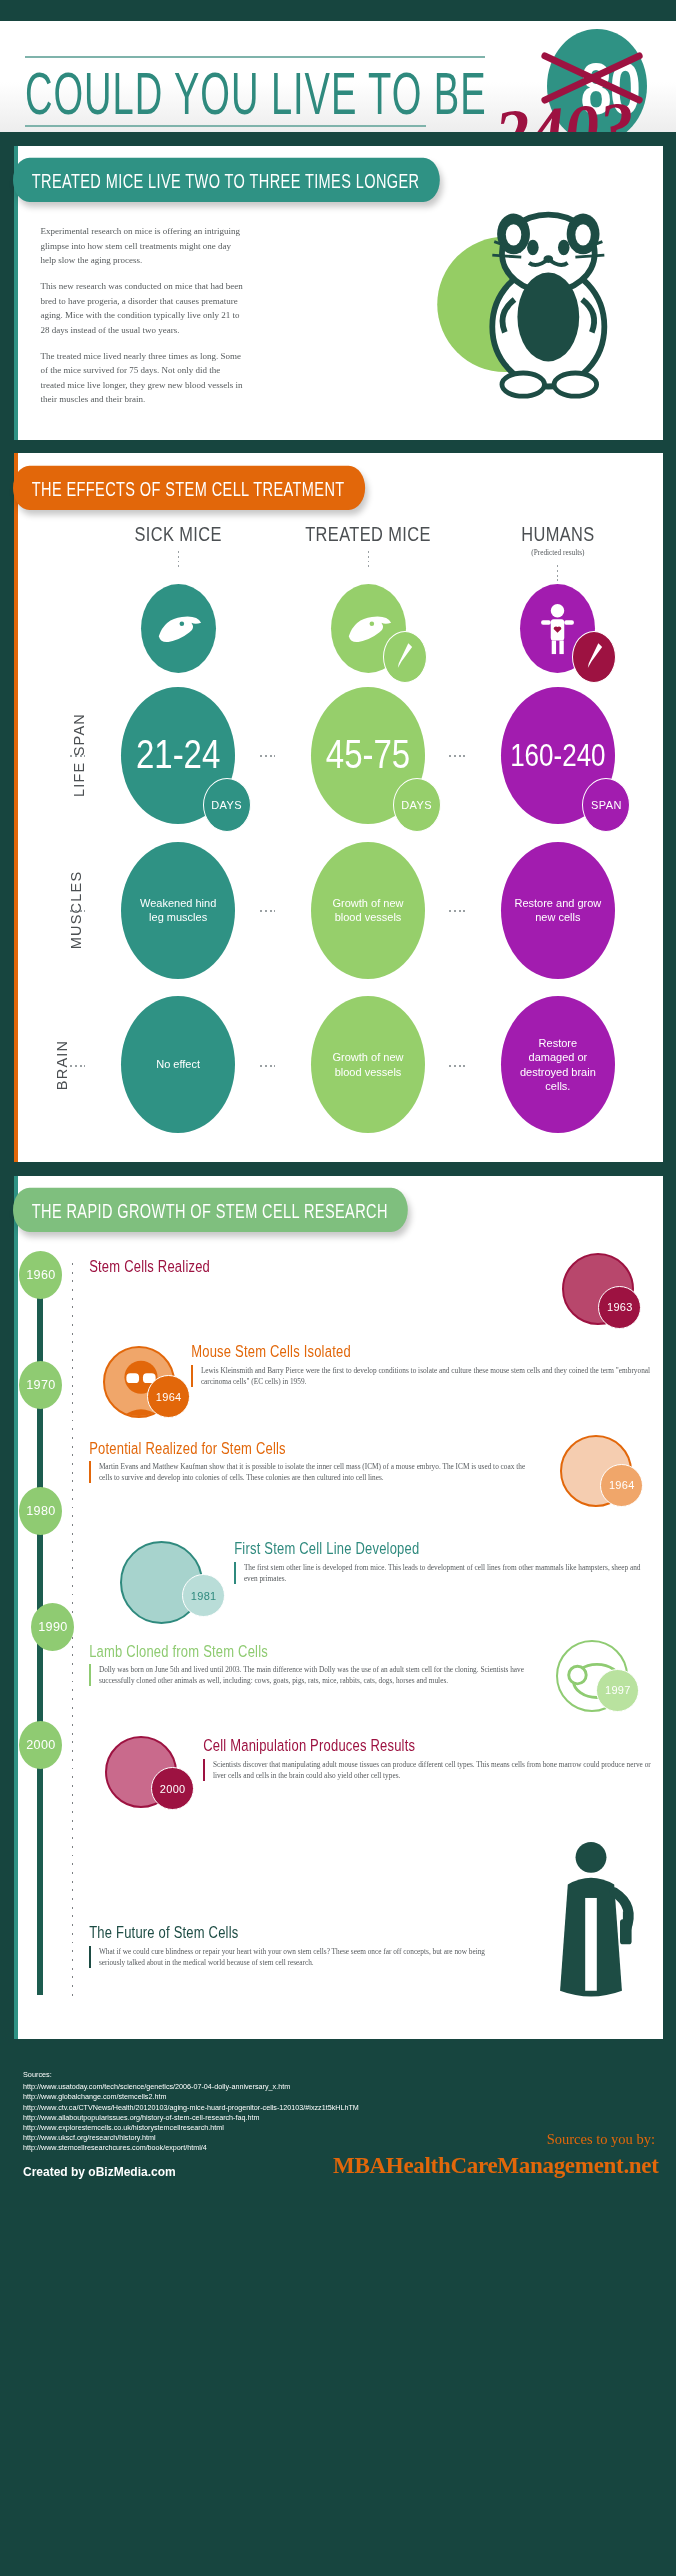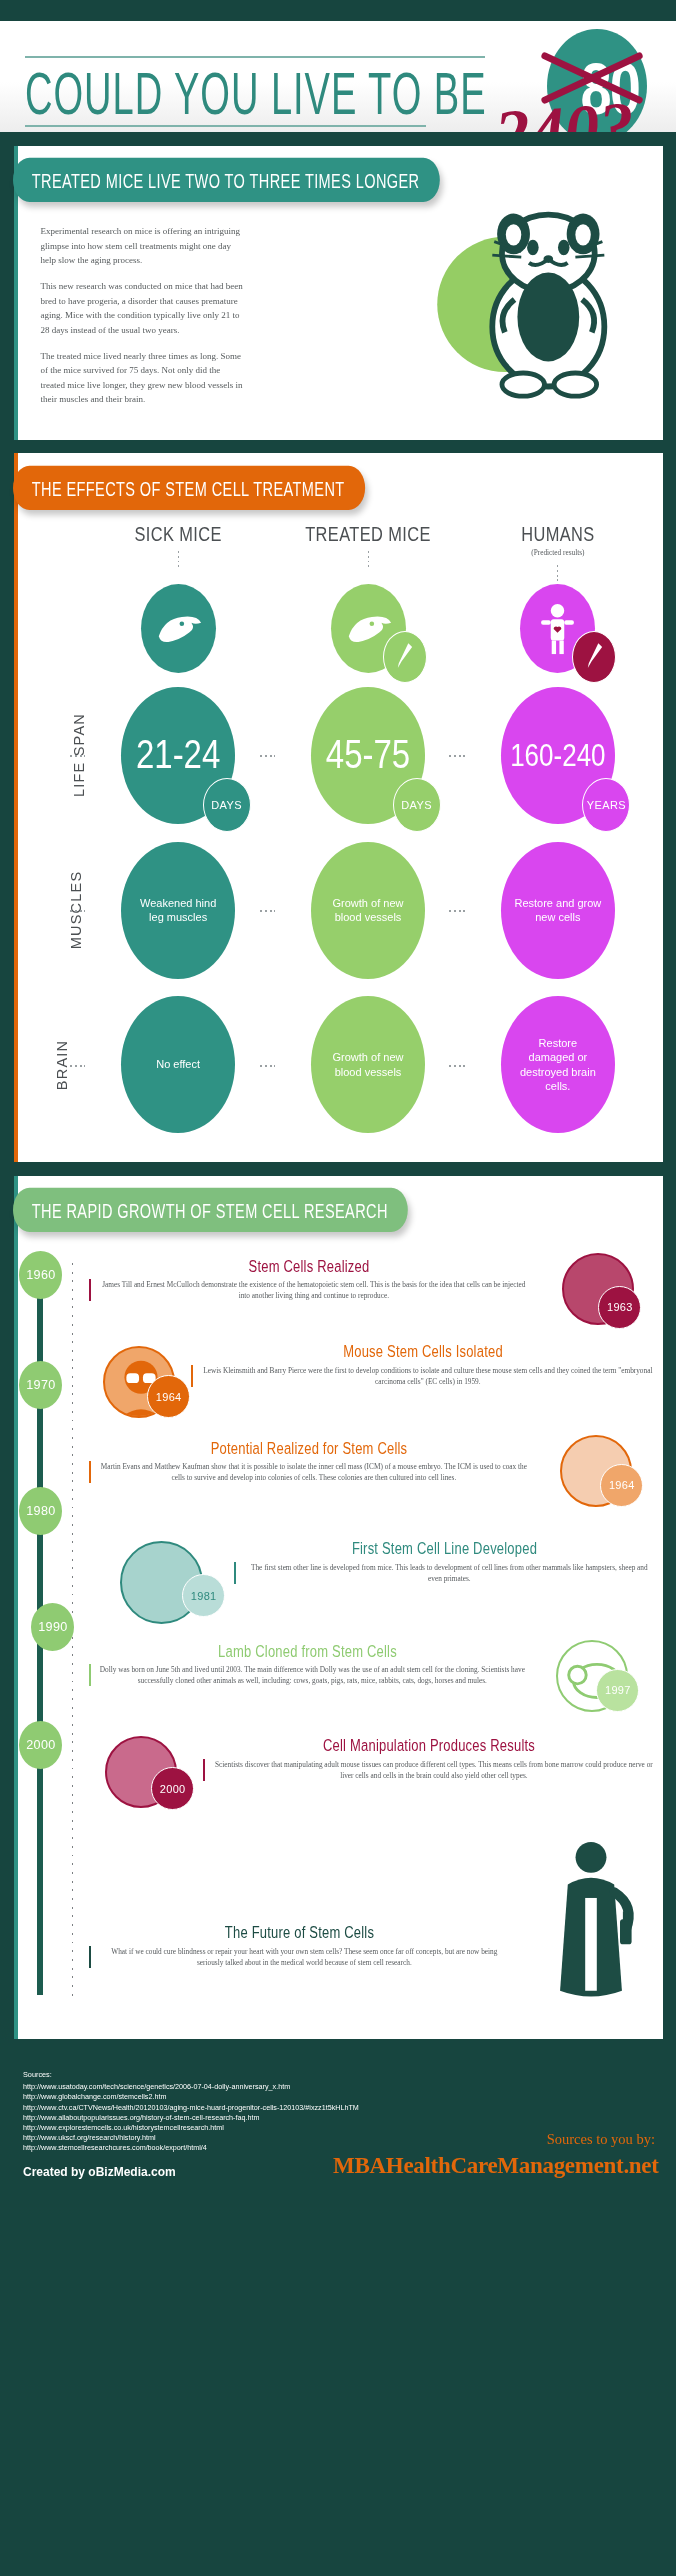--- a/index.html
+++ b/index.html
@@ -110,21 +110,21 @@
   }
 
   .icon-row { display: flex; padding-left: 56px; margin-top: 1.9px; }
   .icon-row .col { flex: 1; display: flex; justify-content: center; position: relative; }
   .icon-oval {
     width: 75px; height: 89px; border-radius: 50%;
     display: flex; align-items: center; justify-content: center; position: relative;
   }
   .oval-teal { background: #2f9284; }
   .oval-lime { background: #96cf6b; }
-  .oval-wine { background: #d946ef; }
+  .oval-wine { background: #a21caf; }
   .syringe-bub {
     position: absolute; right: -21px; bottom: -9.7px;
     width: 44px; height: 52px; border-radius: 50%;
     border: 1.9px solid #ffffff;
     display: flex; align-items: center; justify-content: center;
   }
   .sb-lime { background: #96cf6b; }
   .sb-wine { background: #9d1241; }
 
   .eff-row { display: flex; align-items: center; margin-top: 9.7px; position: relative; }
@@ -154,21 +154,21 @@
     border: 1.9px solid #ffffff;
     display: flex; align-items: center; justify-content: center;
     font-size: 11px; color: #ffffff; letter-spacing: 0.4px;
   }
   .connector {
     position: absolute; top: 50%; left: -13.5px; width: 15.5px; height: 1.9px;
     background: repeating-linear-gradient(90deg, #9aa0a3 0 1.9px, transparent 1.9px 4.8px);
   }
 
   
-  .tl-wrap { position: relative; padding: 13.5px 7.7px 19.3px 7.7px; text-align: center; }
+  .tl-wrap { position: relative; padding: 13.5px 7.7px 19.3px 7.7px; }
   .tl-spine {
     position: absolute; left: 19.3px; top: 35px; bottom: 29px; width: 5.8px;
     background: #1d5c4f;
   }
   .tl-dots {
     position: absolute; left: 54px; top: 35px; bottom: 23px; width: 1.9px;
     background: repeating-linear-gradient(#7b7f82 0 1.9px, transparent 1.9px 8.7px);
   }
   .decade {
     position: absolute; left: 1.9px; width: 43px; height: 48px; border-radius: 50%;
@@ -360,21 +360,21 @@
             <div class="connector"></div>
             <div class="bubble oval-lime">
               <div class="big">45-75</div>
               <div class="unit-bub oval-lime">DAYS</div>
             </div>
           </div>
           <div class="col">
             <div class="connector"></div>
             <div class="bubble oval-wine">
               <div class="big two">160-240</div>
-              <div class="unit-bub oval-wine">YEARS</div>
+              <div class="unit-bub oval-wine">SPAN</div>
             </div>
           </div>
         </div>
 
         <div class="eff-row">
           <div class="row-label">
             <span>MUSCLES</span>
           </div>
           <div class="col">
             <div class="connector"></div>
@@ -433,21 +433,20 @@
         <div class="tl-dots"></div>
 
         <div class="decade" style="top:23px;">1960</div>
         <div class="decade" style="top:133px;">1970</div>
         <div class="decade" style="top:259px;">1980</div>
         <div class="decade" style="top:375px;margin-left:12px;">1990</div>
         <div class="decade" style="top:493px;">2000</div>
 
         <div class="ev" style="padding-right:126px; margin-top:15.5px;">
           <div class="ev-title t-wine">Stem Cells Realized</div>
-          <div class="ev-body b-wine">James Till and Ernest McCulloch demonstrate the existence of the hematopoietic stem cell. This is the basis for the idea that cells can be injected into another living thing and continue to reproduce.</div>
           <div class="photo" style="right:21px; top:-3.9px; border-color:#9d1241; background:#b8476c;"></div>
           <div class="year-bub" style="right:13.5px; top:29px; background:#9d1241;">1963</div>
         </div>
 
         <div class="ev" style="padding-left:102px; min-height:83px;">
           <div class="photo" style="left:13.5px; top:3.9px; border-color:#e2670a; background:#f0a66a;">
             <svg viewBox="0 0 74 74" width="72" height="72">
               <circle cx="37" cy="30" r="17" fill="#e2670a"></circle>
               <rect x="22" y="26" width="13" height="10" rx="4" fill="#ffffff"></rect>
               <rect x="39" y="26" width="13" height="10" rx="4" fill="#ffffff"></rect>

